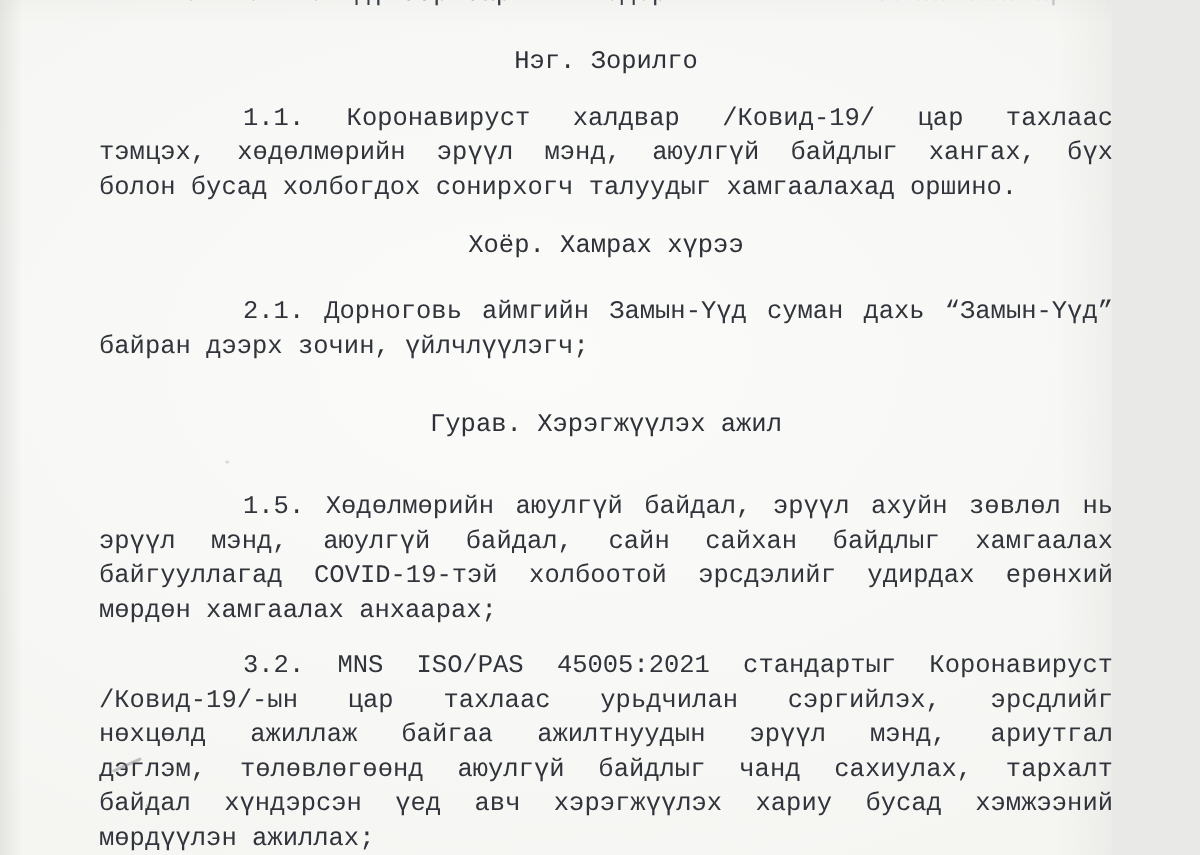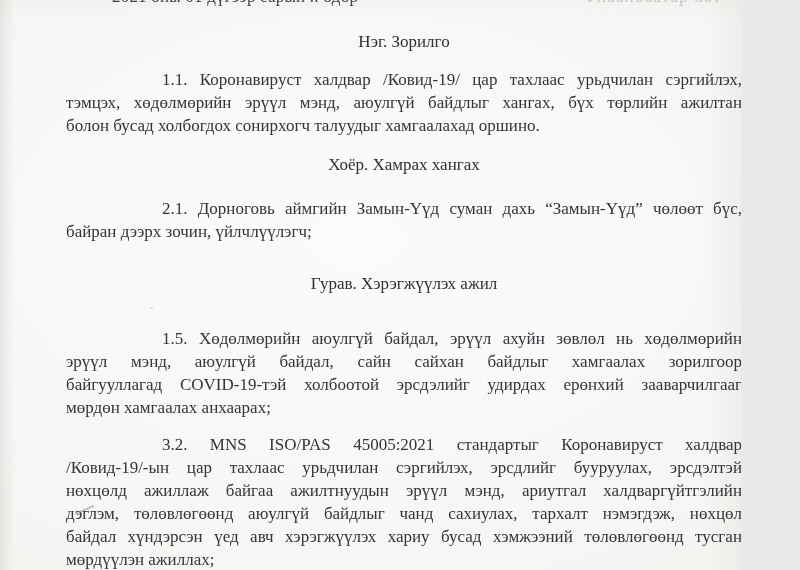--- a/index.html
+++ b/index.html
@@ -1,21 +1,21 @@
 <!DOCTYPE html>
 <html><head>
 <meta charset="utf-8">
 <style>
   html, body { margin: 0; padding: 0; background: #e9e9e7; }
   .page {
     position: relative;
     width: 741px;
     height: 570px;
     overflow: hidden;
-    font-family: Liberation Serif, serif;
+    font-family: Liberation Mono, monospace;
     color: #31343b;
     background-color: #f6f6f3;
     background-image:
       linear-gradient(90deg, rgba(160,160,155,0.20) 0, rgba(160,160,155,0) 2%),
       linear-gradient(270deg, rgba(175,175,170,0.12) 0, rgba(175,175,170,0) 5%),
       linear-gradient(180deg, rgba(200,200,195,0.10) 0, rgba(200,200,195,0) 3%),
       radial-gradient(130% 110% at 48% 42%, rgba(255,255,255,0.55) 0, rgba(200,200,192,0.10) 100%);
   }
   
   .topline { position: absolute; top: -15px; left: 0; width: 100%; height: 23px; line-height: 23px; font-size: 17px; }
@@ -54,21 +54,21 @@
   </div>
 
   <div class="h" style="top:30px">Нэг. Зорилго</div>
 
   <div class="para" style="top:68px">
     <div class="ln jl ind">1.1. Коронавируст халдвар /Ковид-19/ цар тахлаас урьдчилан сэргийлэх,</div>
     <div class="ln jl">тэмцэх, хөдөлмөрийн эрүүл мэнд, аюулгүй байдлыг хангах, бүх төрлийн ажилтан</div>
     <div class="ln">болон бусад холбогдох сонирхогч талуудыг хамгаалахад оршино.</div>
   </div>
 
-  <div class="h" style="top:153px">Хоёр. Хамрах хангах</div>
+  <div class="h" style="top:153px">Хоёр. Хамрах хүрээ</div>
 
   <div class="para" style="top:197px">
     <div class="ln jl ind">2.1. Дорноговь аймгийн Замын-Үүд суман дахь “Замын-Үүд” чөлөөт бүс,</div>
     <div class="ln">байран дээрх зочин, үйлчлүүлэгч;</div>
   </div>
 
   <div class="h" style="top:272px">Гурав. Хэрэгжүүлэх ажил</div>
 
   <div class="para" style="top:327px">
     <div class="ln jl ind">1.5. Хөдөлмөрийн аюулгүй байдал, эрүүл ахуйн зөвлөл нь хөдөлмөрийн</div>

